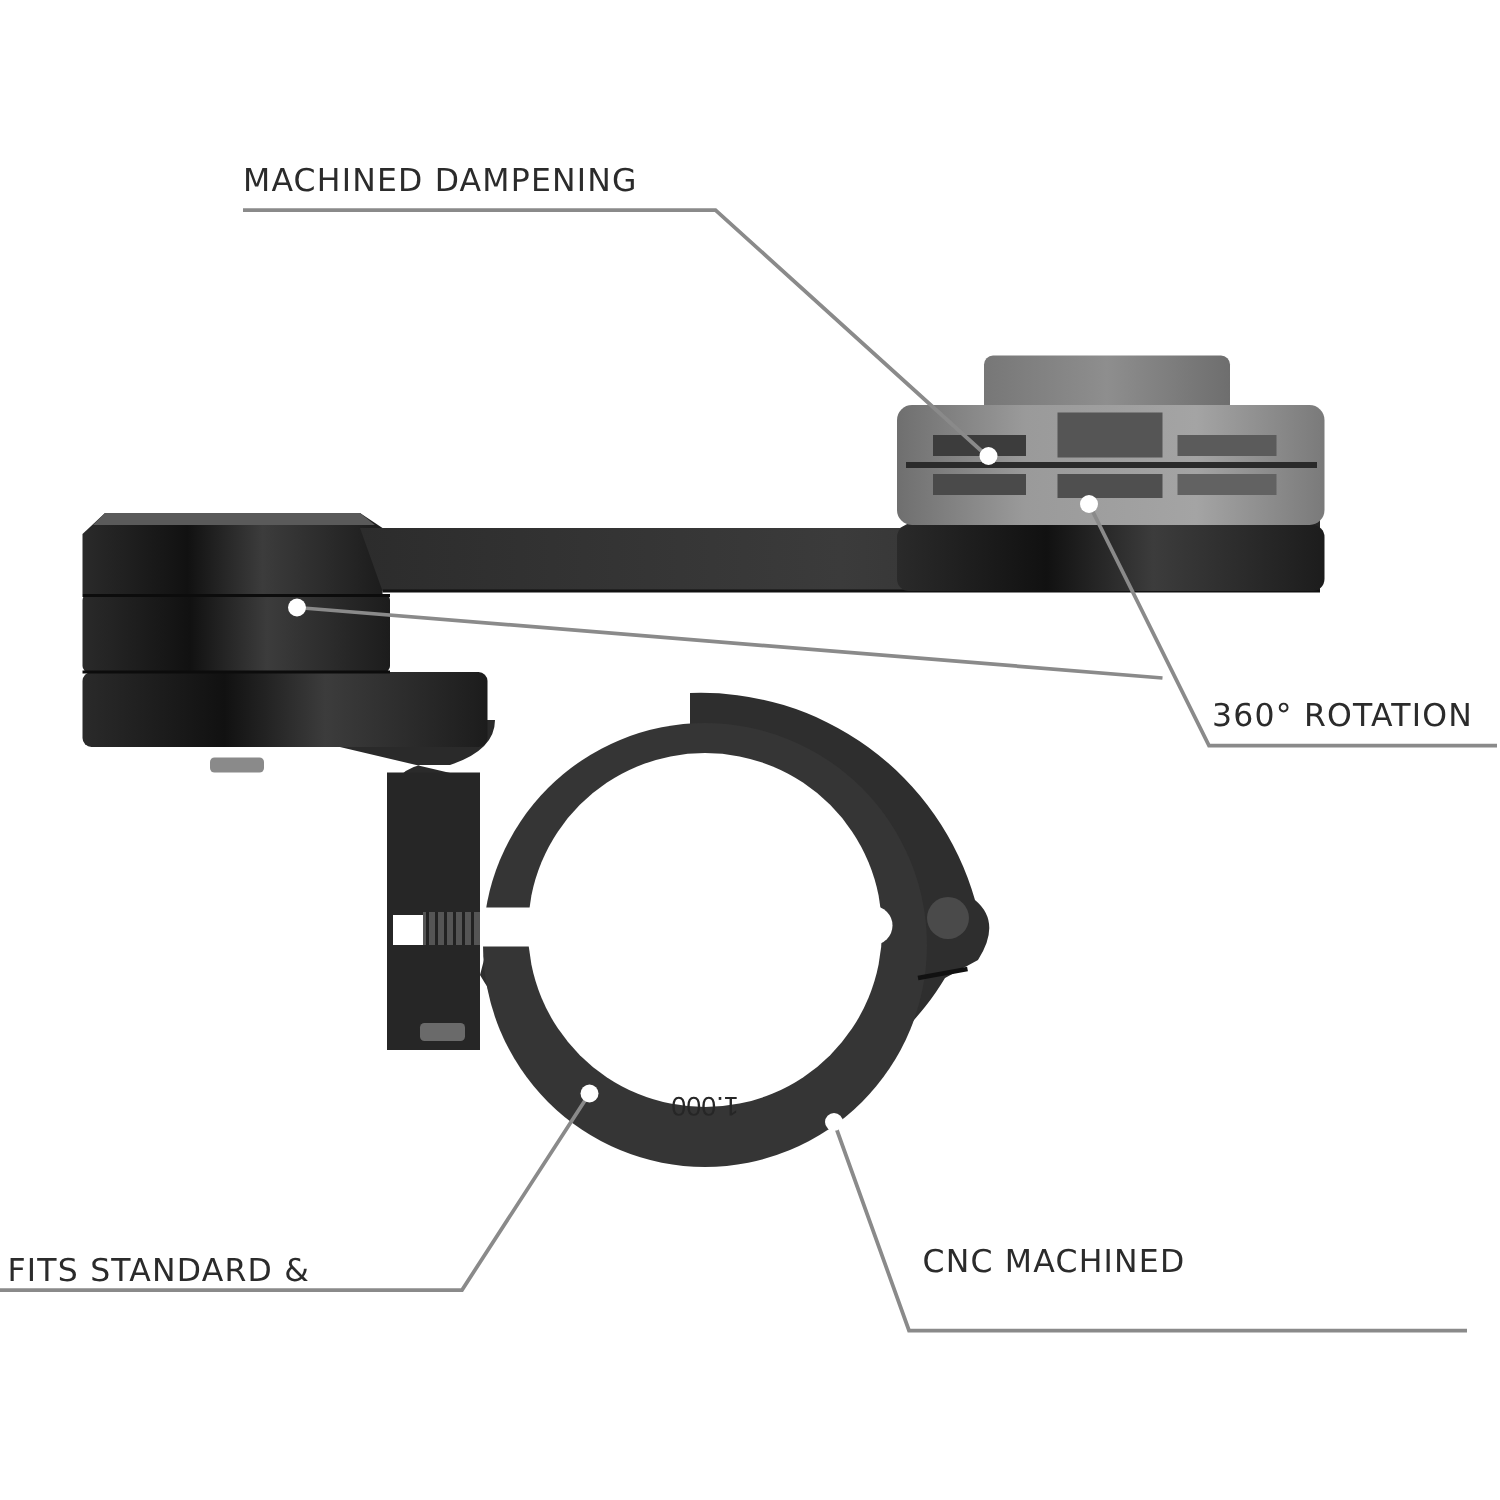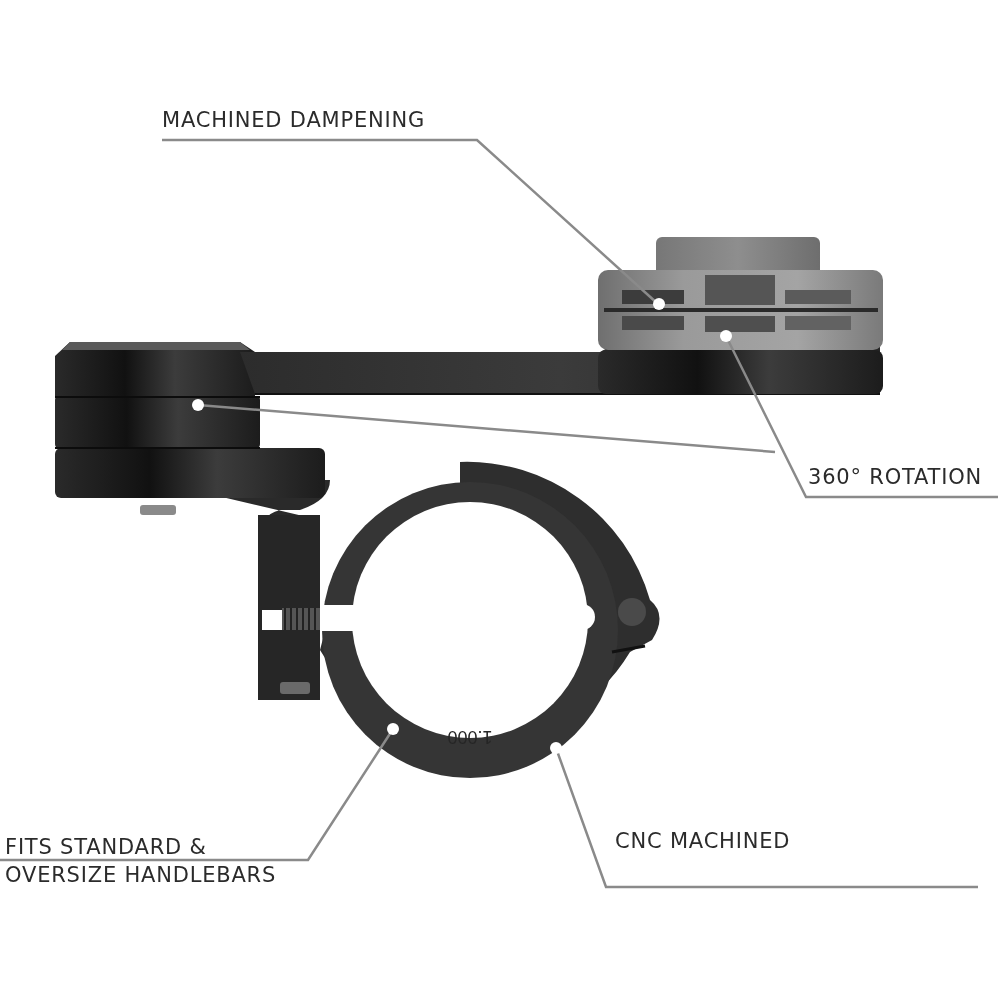--- a/index.html
+++ b/index.html
@@ -130,19 +130,18 @@
   <div class="label" style="left:162px; top:106px;">
     <span>MACHINED DAMPENING</span>
   </div>
 
   <div class="label" style="left:808px; top:463px;">
     <span>360° ROTATION</span>
   </div>
 
   <div class="label" style="left:5px; top:798px;margin-top:35px;">
     <span>FITS STANDARD &amp;</span>
-    <span>OVERSIZE HANDLEBARS</span>
   </div>
 
   <div class="label" style="left:615px; top:827px;">
     <span>CNC MACHINED</span>
   </div>
 </div>
 
 </body></html>

